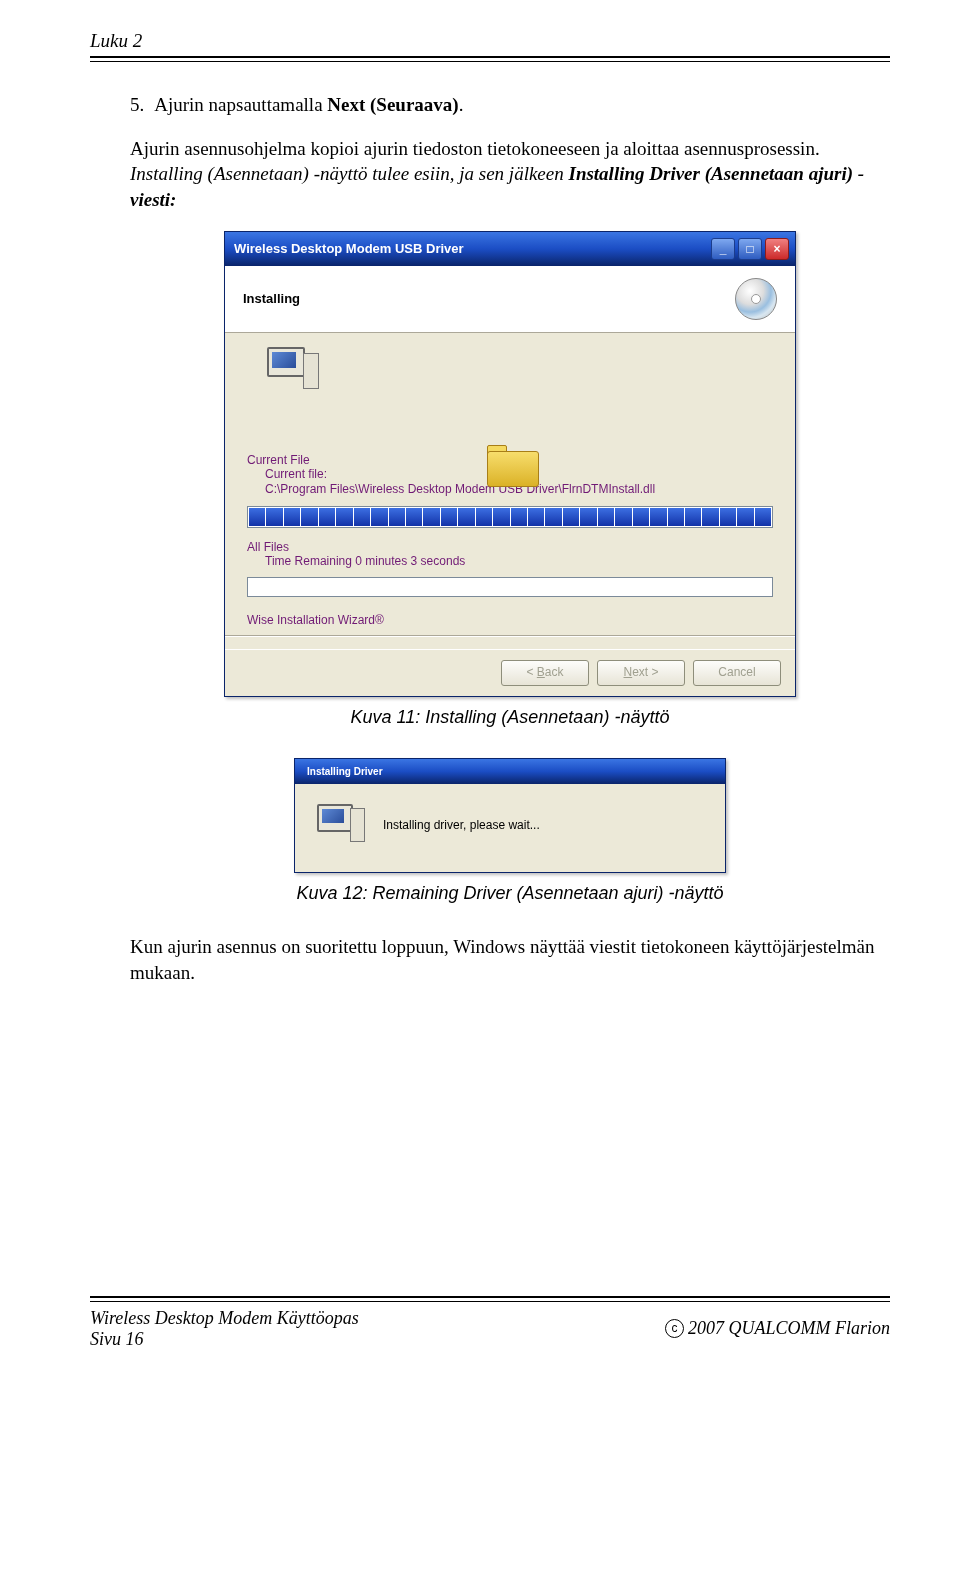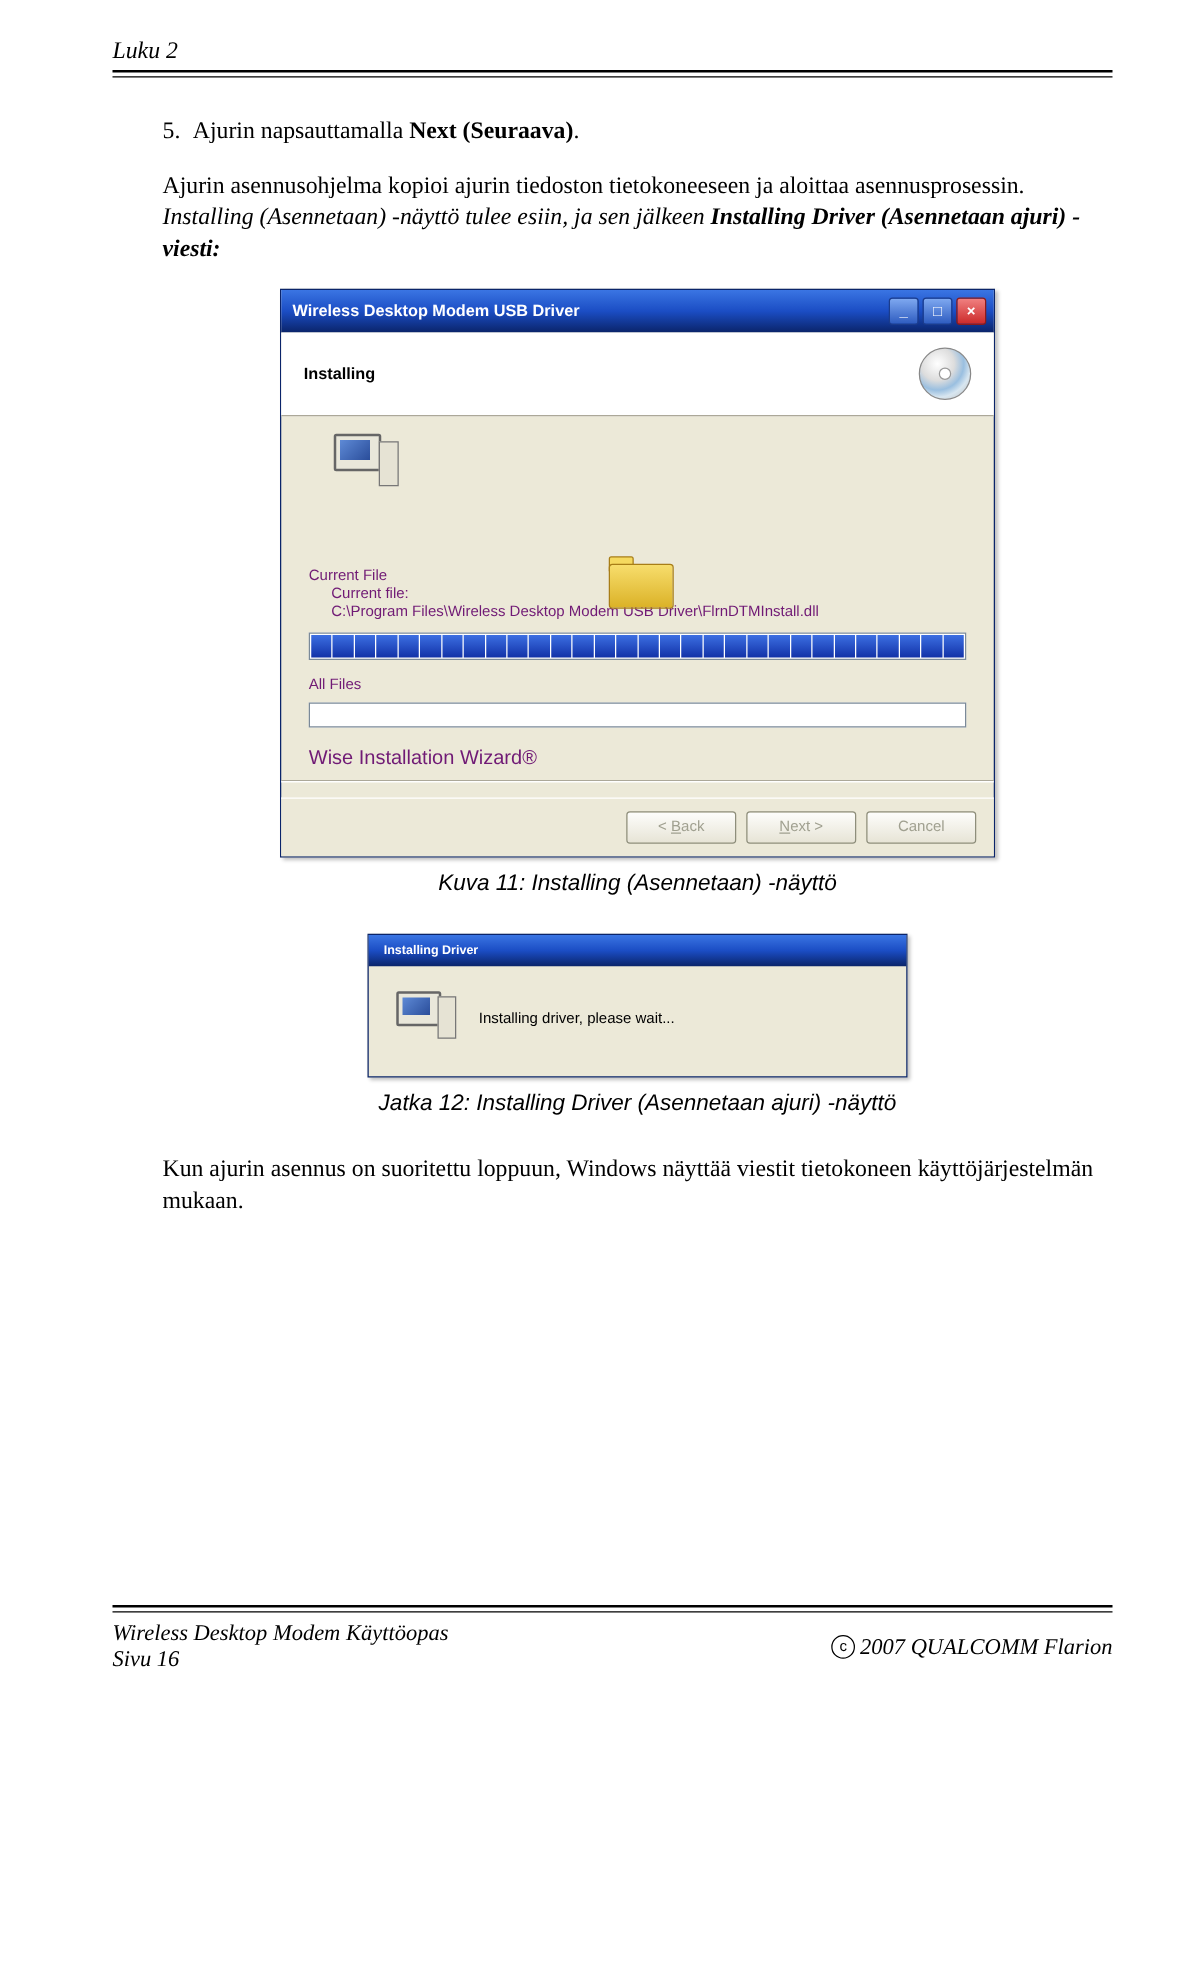--- a/index.html
+++ b/index.html
@@ -151,21 +151,21 @@
     padding:1px;
     gap:1px;
   }
   .p-seg {
     flex:1;
     background: linear-gradient(to bottom, #3c6fe2, #1232a8);
   }
   .empty-bar {
     height: 18px; border:1px solid #7b8a99; background:#fff; margin:8px 0 16px 0;
   }
-  .wiz-brand { font-size:16px; }
+  .wiz-brand { font-size:12px; }
   .dlg-buttons-area {
     border-top: 1px solid #fff;
     padding: 10px 14px;
     background:#ece9d8;
     display:flex; justify-content:flex-end; gap:8px;
   }
   .divider-line {
     height:2px; background: linear-gradient(to bottom,#aca899 50%,#fff 50%);
     margin: 8px -22px 0 -22px;
   }
@@ -302,20 +302,23 @@
               <div class="p-seg"></div>
               <div class="p-seg"></div>
               <div class="p-seg"></div>
             <div class="p-seg"></div>
               <div class="p-seg"></div>
               <div class="p-seg"></div>
               <div class="p-seg"></div>
               <div class="p-seg"></div>
           </div>
           <div class="group-label">All Files</div>
+          <div class="group-indent">
+            <div>Time Remaining 0 minutes 3 seconds</div>
+          </div>
           <div class="empty-bar"></div>
           <div class="wiz-brand">Wise Installation Wizard®</div>
           <div class="divider-line"></div>
         </div>
       </div>
       <div class="dlg-buttons-area">
         <div class="xp-btn">&lt; <span class="ul">B</span>ack</div>
         <div class="xp-btn"><span class="ul">N</span>ext &gt;</div>
         <div class="xp-btn">Cancel</div>
       </div>
@@ -325,21 +328,21 @@
     <div class="xp-dialog2">
       <div class="titlebar2">Installing Driver</div>
       <div class="dlg2-body">
         <div class="pc-icon2">
           <div class="monitor"></div>
             <div class="tower"></div>
         </div>
         <div>Installing driver, please wait...</div>
       </div>
     </div>
-    <div class="caption">Jatka 12: Installing Driver (Asennetaan ajuri) -näyttö</div>
+    <div class="caption">Kuva 12: Remaining Driver (Asennetaan ajuri) -näyttö</div>
   </div>
 
   <div class="body-text">Kun ajurin asennus on suoritettu loppuun, Windows näyttää viestit tietokoneen käyttöjärjestelmän mukaan.</div>
 
   <div class="footer">
     <hr class="footer-rule">
     <div class="footer-row">
       <div>
         <div>Wireless Desktop Modem Käyttöopas</div>
         <div>Sivu 16</div>

